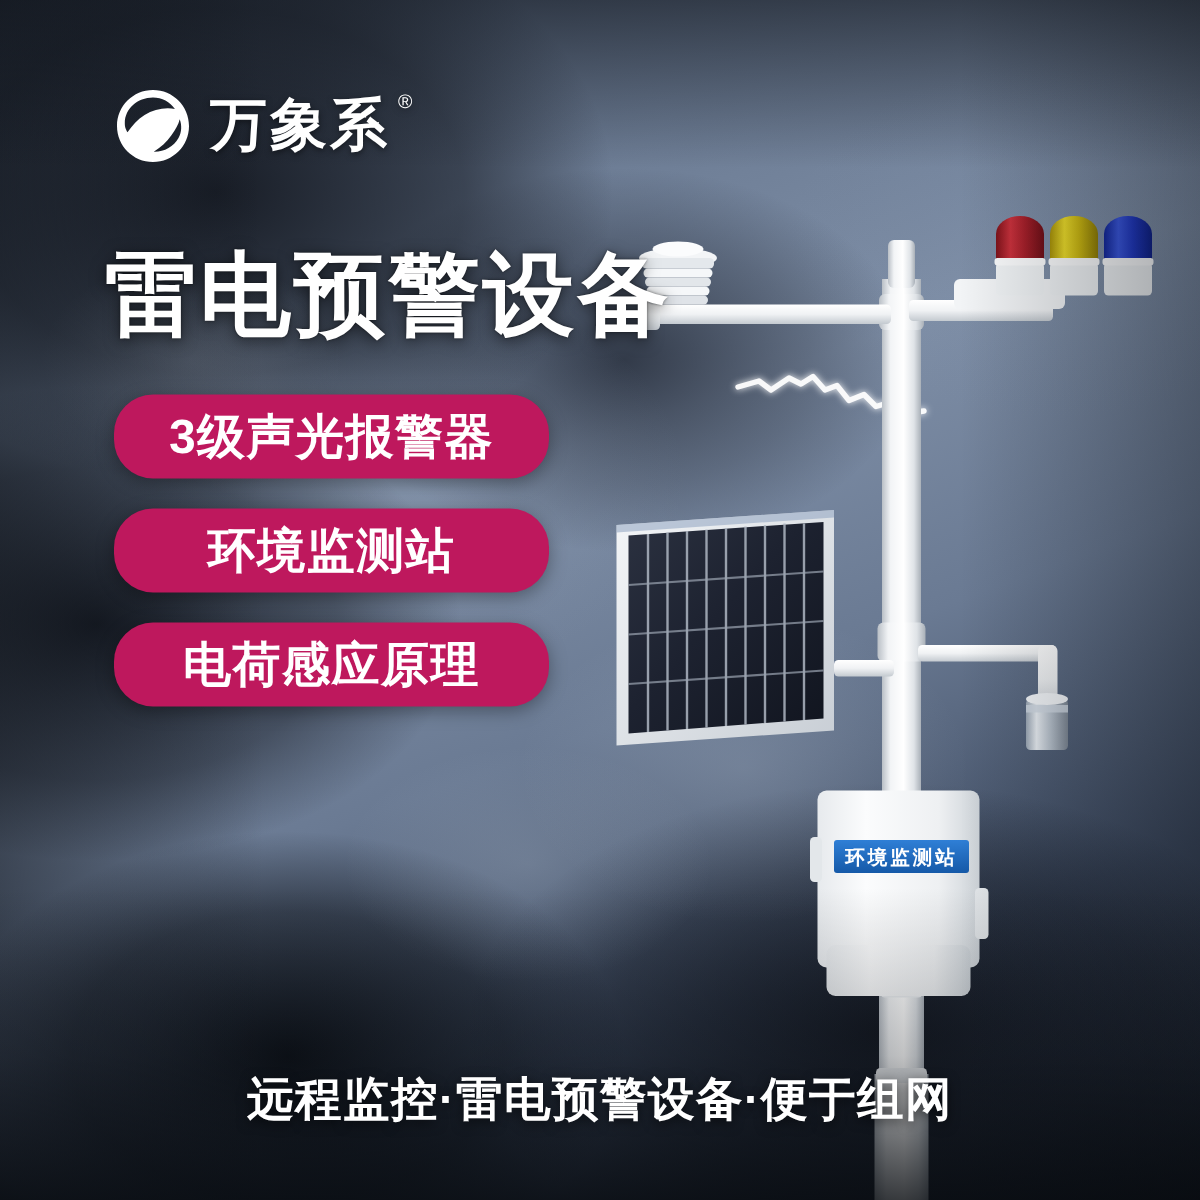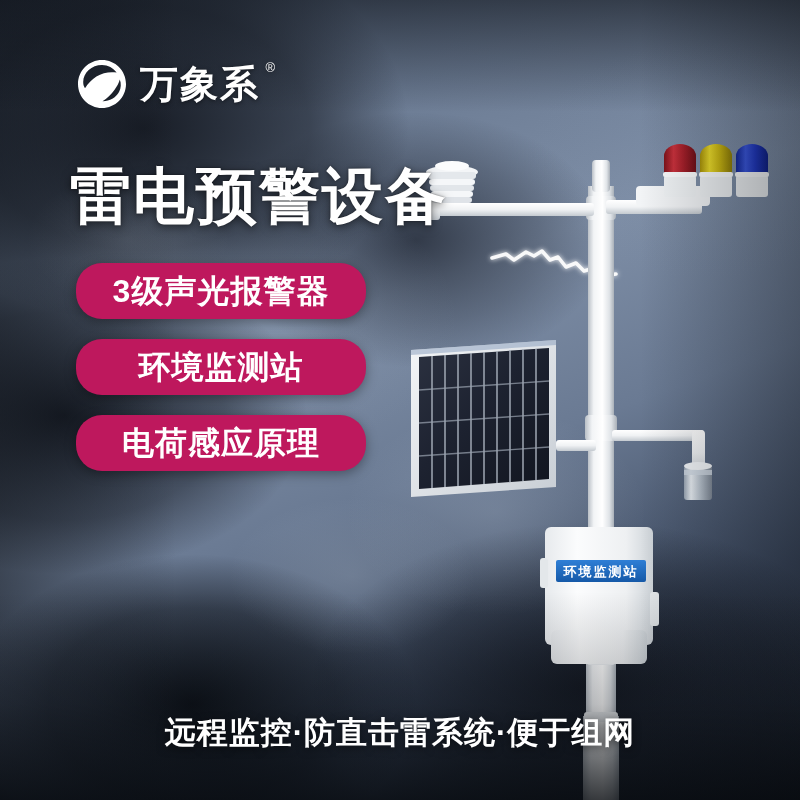--- a/index.html
+++ b/index.html
@@ -332,15 +332,15 @@
       <span class="pill-label">3级声光报警器</span>
     </div>
     <div class="pill">
       <span class="pill-label">环境监测站</span>
     </div>
     <div class="pill">
       <span class="pill-label">电荷感应原理</span>
     </div>
   </div>
 
-  <div class="tagline">远程监控·防直击雷系统·便于组网</div>
+  <div class="tagline">远程监控·雷电预警设备·便于组网</div>
 
 </div>
 
 </body></html>

